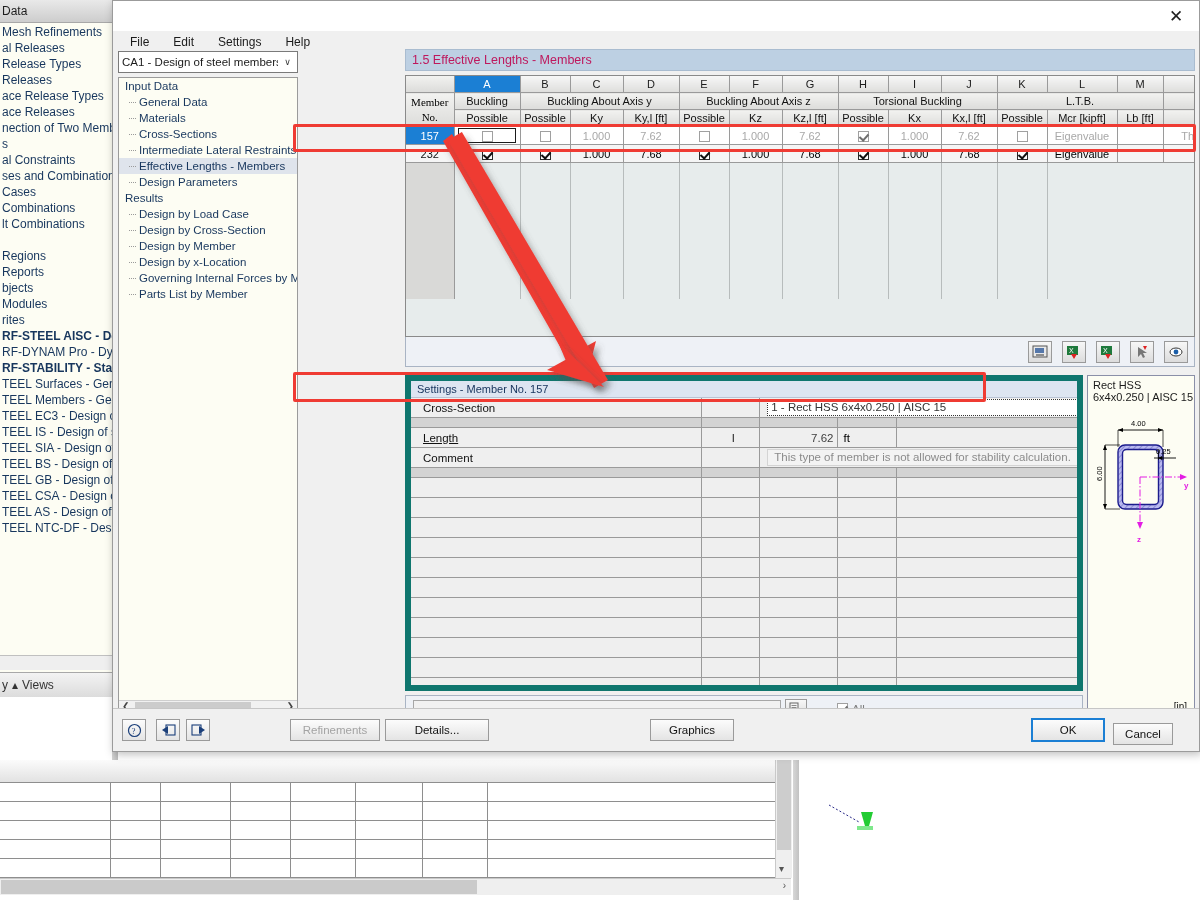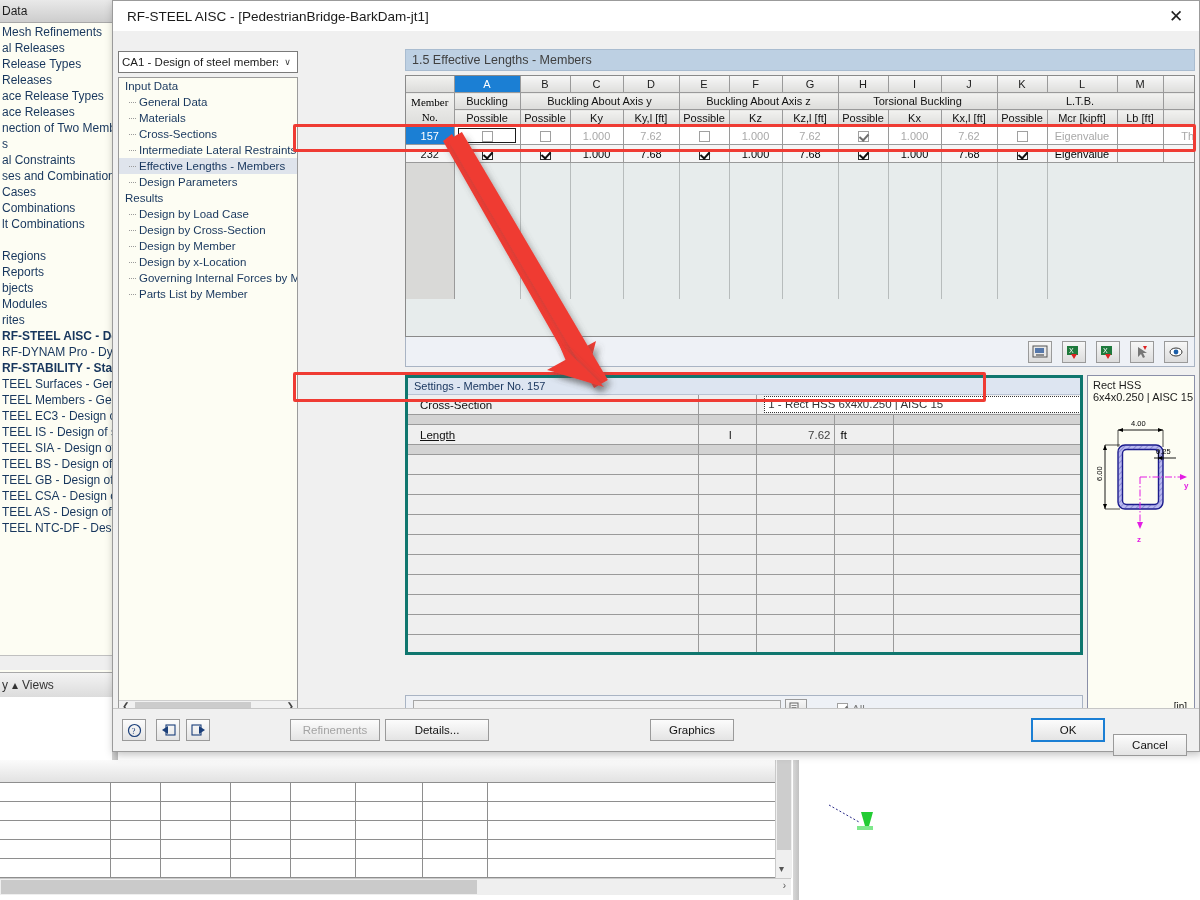--- a/index.html
+++ b/index.html
@@ -86,21 +86,21 @@
   .tnode.l1::before{content:"";position:absolute;left:10px;top:8px;width:7px;border-top:1px dotted #9a9a9a;}
   .tnode.sel{background:#dfe4ec;}
   #tree-hscroll{position:absolute;left:0;top:622px;width:178px;height:13px;background:#f1f1f1;border-top:1px solid #cfcfcf;}
   #tree-hscroll .thumb{position:absolute;left:16px;top:1px;width:116px;height:11px;background:#cccccc;}
   #tree-hscroll .lt{position:absolute;left:3px;top:0px;font-size:9px;color:#444;}
   #tree-hscroll .rt{position:absolute;right:3px;top:0px;font-size:9px;color:#444;}
   
   #main-col{position:absolute;left:292px;top:48px;width:790px;height:664px;}
   #panel-title{
     height:22px;background:#bdd0e3;border:1px solid #a9bcd0;box-sizing:border-box;
-    display:flex;align-items:center;padding-left:6px;font-size:12.5px;color:#404040;
+    display:flex;align-items:center;padding-left:6px;font-size:12.5px;color:#be185d;
   }
   
   #grid-wrap{position:absolute;left:0;top:26px;width:790px;height:262px;
     background:#e7ecec;border:1px solid #8a8a8a;box-sizing:border-box;overflow:hidden;}
   table.grid{border-collapse:collapse;table-layout:fixed;width:788px;}
   table.grid td,table.grid th{
     border-right:1px solid #9a9a9a;border-bottom:1px solid #9a9a9a;
     font-size:11px;font-weight:normal;padding:0;height:16px;
     overflow:hidden;white-space:nowrap;text-align:center;
   }
@@ -123,22 +123,22 @@
   .cbx.on.dim::after{border-color:#6f6f6f;}
   .cellbox{display:inline-block;border:1px solid #1b1b1b;width:58px;height:15px;line-height:13px;box-sizing:border-box;background:#fff;}
   tr.filler td{height:17px;background:#e7ecec;border-bottom:none;}
   
   #grid-toolbar{position:absolute;left:0;top:288px;width:790px;height:30px;
     background:#eef1f6;border:1px solid #a9b4c4;border-top:none;box-sizing:border-box;
     display:flex;align-items:center;justify-content:flex-end;padding-right:6px;gap:10px;}
   .tbtn{width:24px;height:22px;background:linear-gradient(#f7f7f7,#dcdcdc);border:1px solid #9a9a9a;
     display:flex;align-items:center;justify-content:center;box-sizing:border-box;}
   
-  #settings-wrap{position:absolute;left:0;top:326px;width:678px;height:280px;
-    background:#fff;border:3px solid #0f766e;box-sizing:border-box;overflow:hidden;}
+  #settings-wrap{position:absolute;left:0;top:326px;width:678px;height:316px;
+    background:#fff;border:6px solid #0f766e;box-sizing:border-box;overflow:hidden;}
   #settings-head{height:16px;background:#dde5f1;border-bottom:1px solid #b9c3d4;
     font-size:11px;color:#16335c;padding-left:6px;line-height:16px;}
   table.settings{border-collapse:collapse;table-layout:fixed;width:676px;}
   table.settings td{border-right:1px solid #9a9a9a;border-bottom:1px solid #9a9a9a;
     height:19px;font-size:11.5px;padding:0 0 0 5px;overflow:hidden;white-space:nowrap;background:#efefef;}
   table.settings tr.grayrow td{background:#d3d3d3;height:9px;border-bottom:1px solid #9a9a9a;}
   td.s-label{background:#efefef;color:#111;}
   .inputbox{display:block;height:15px;line-height:14px;border:1px dotted #333;background:#fff;
     font-size:11.5px;color:#333;padding-left:3px;margin:1px 2px;}
   .inputbox.gray{border:1px solid #d4d4d4;background:#f3f3f3;color:#8b8b8b;}
@@ -254,24 +254,29 @@
       <line x1="30" y1="45" x2="60" y2="62" stroke="#2a2a8a" stroke-width="1" stroke-dasharray="2,2"></line>
       <polygon points="62,52 74,52 70,66 66,66" fill="#22cc33"></polygon>
       <rect x="58" y="66" width="16" height="4" fill="#7fe88c"></rect>
     </svg>
   </div>
 </div>
 
 <div id="dlg">
 
   <div id="dlg-title">
-    <span>RF-STEEL AISC - [PedestrianBridge-BarkDam-jt1]</span>
     <div id="dlg-close">✕</div>
   </div>
 
+  <div id="dlg-menu">
+    <span>File</span>
+    <span>Edit</span>
+    <span>Settings</span>
+    <span>Help</span>
+  </div>
 
   <div id="tree-col">
     <div id="cmb-case">
       <span>CA1 - Design of steel members</span>
       <span class="arrow">∨</span>
     </div>
     <div id="tree-box">
       <div id="tree-nodes">
           <div class="tnode l0">Input Data</div>
           <div class="tnode l1">General Data</div>
@@ -602,20 +607,27 @@
               <td></td>
             </tr>
             <tr>
               <td class="s-label" style="padding-left: 12px; text-decoration: underline;">Length</td>
               <td class="s-label" style="text-align: center;">l</td>
               <td style="background: rgb(239, 239, 239);">
                 <span class="valnum">7.62</span>
               </td>
               <td>ft</td>
               <td></td>
+            </tr>
+            <tr>
+              <td class="s-label" style="padding-left: 12px;">Comment</td>
+              <td class="s-label" style="text-align: center;"></td>
+              <td colspan="3" style="background: rgb(239, 239, 239);">
+                <span class="inputbox gray" style="text-align: left; padding-left: 6px;">This type of member is not allowed for stability calculation.</span>
+              </td>
             </tr>
             <tr class="grayrow">
               <td></td>
               <td></td>
               <td></td>
               <td></td>
               <td></td>
             </tr>
             <tr>
               <td></td>
@@ -810,21 +822,21 @@
     <div class="fbtn icon" style="left:73px;top:10px">
       <svg width="15" height="14" viewBox="0 0 15 14">
         <rect x="1" y="2" width="9" height="10" fill="none" stroke="#1b3f7a" stroke-width="1.1"></rect>
         <polygon points="14,7 8,3 8,11" fill="#1b3f7a"></polygon>
       </svg>
     </div>
     <div class="fbtn wide disabled" style="left:177px;top:10px;width:90px">Refinements</div>
     <div class="fbtn wide" style="left:272px;top:10px;width:104px">Details...</div>
     <div class="fbtn wide" style="left:537px;top:10px;width:84px">Graphics</div>
     <div class="fbtn wide primary" style="left:918px;top:9px;width:74px;height:24px">OK</div>
-    <div class="fbtn wide" style="left:1000px;top:25px;width:74px">Cancel</div>
+    <div class="fbtn wide" style="left:1000px;top:14px;width:60px">Cancel</div>
   </div>
 </div>
 
 <div class="redbox" id="box-row" style="left: 293px; top: 124px; width: 897px; height: 22px; border-color: rgb(239, 59, 51);"></div>
 <div class="redbox" id="box-comment" style="left: 293px; top: 372px; width: 687px; height: 24px; border-color: rgb(239, 59, 51);"></div>
 <svg id="arrow-svg">
   <defs>
     <filter id="shadow" x="-30%" y="-30%" width="180%" height="180%">
       <feDropShadow dx="4" dy="5" stdDeviation="3.2" flood-color="#555" flood-opacity="0.45"></feDropShadow>
     </filter>

